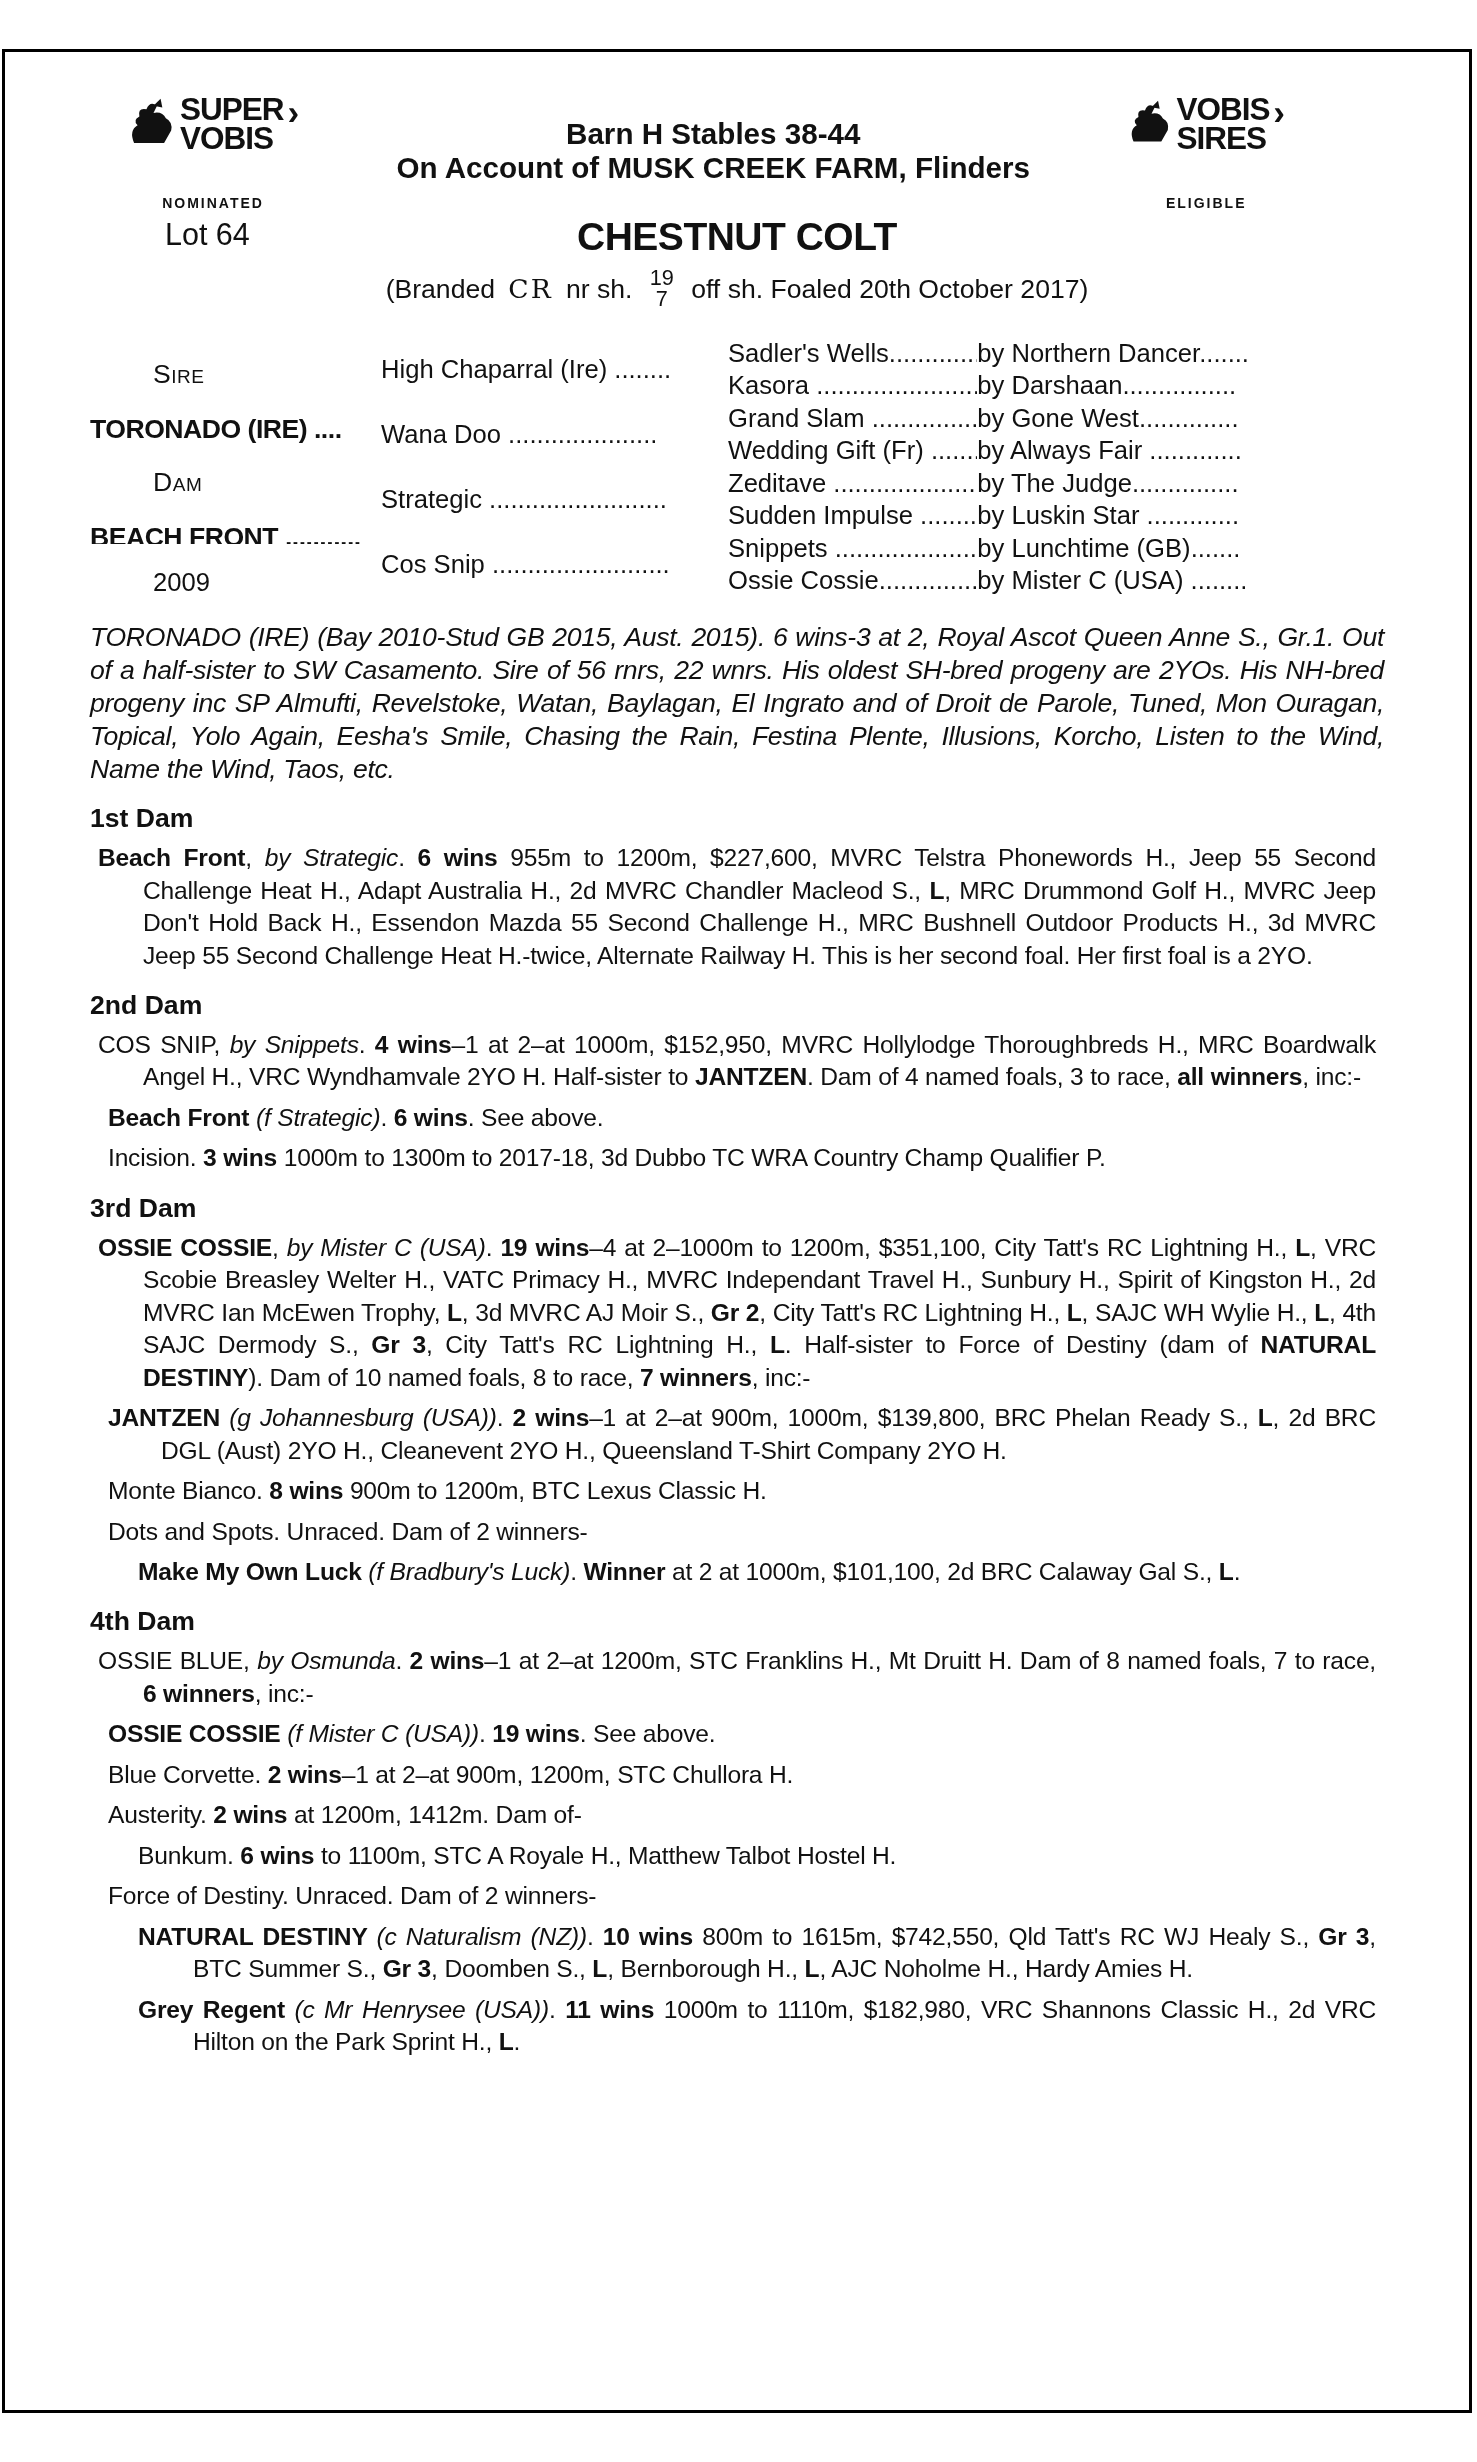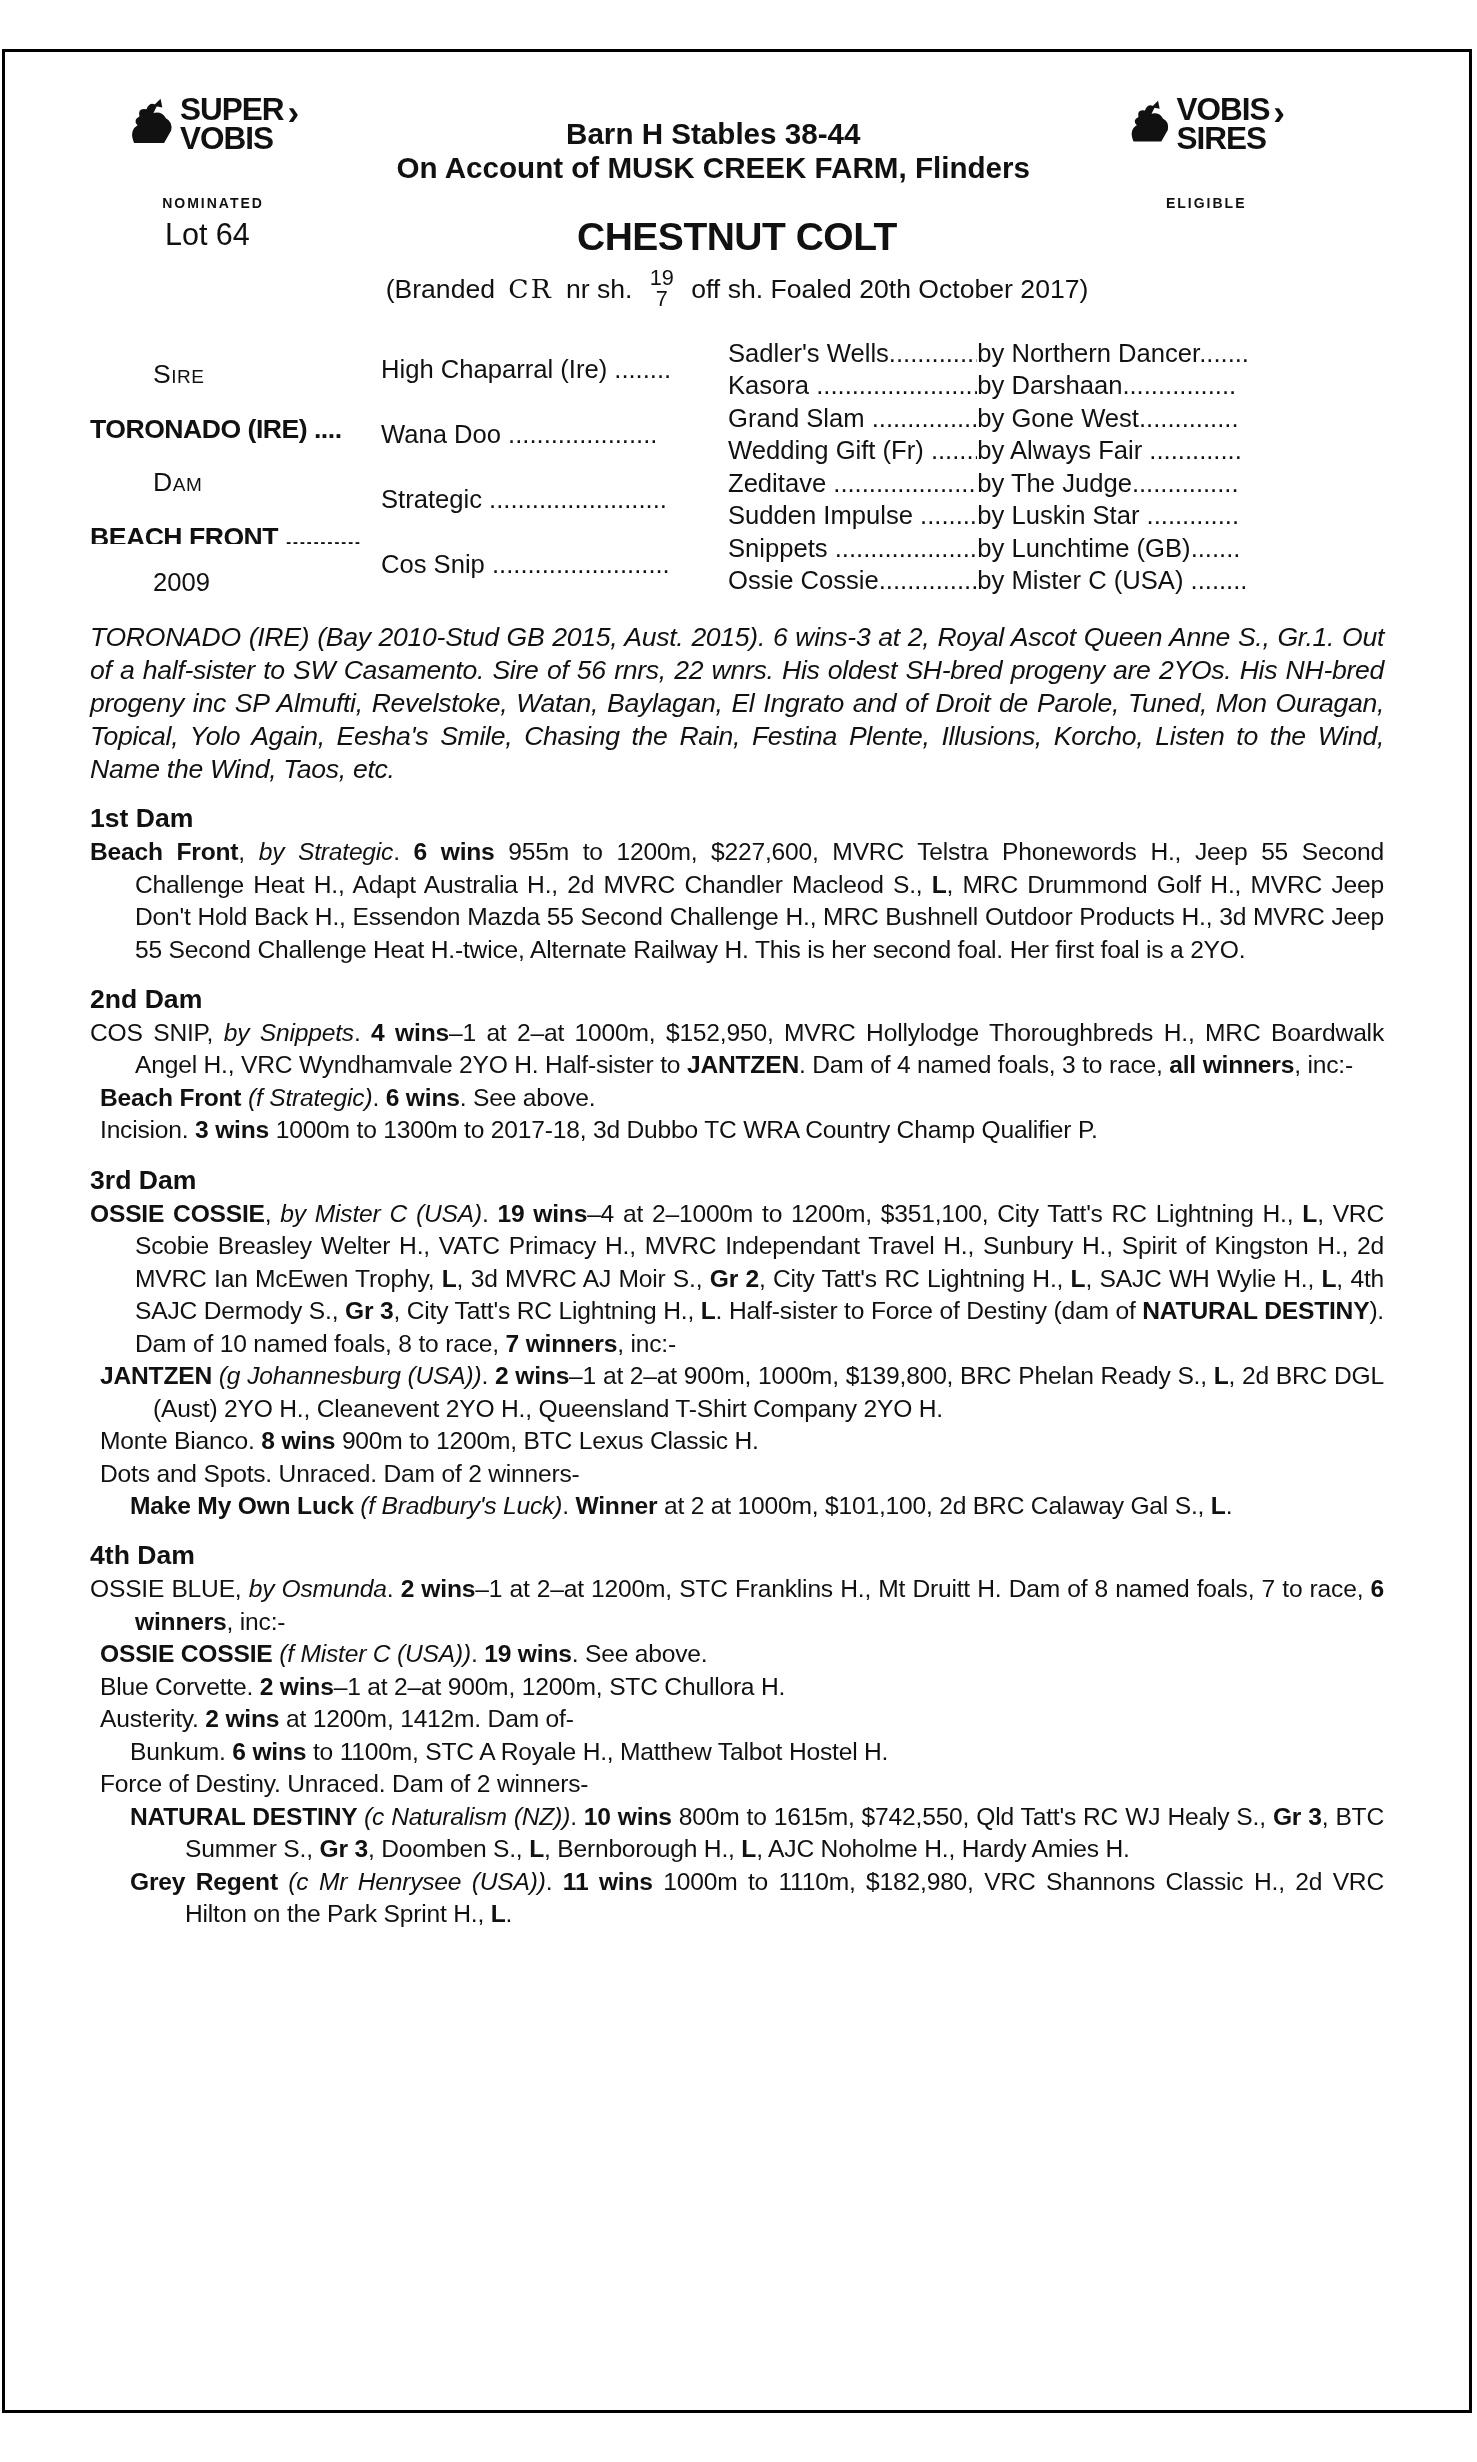--- a/index.html
+++ b/index.html
@@ -50,21 +50,21 @@
   .g3r5{grid-row:5;} .g3r6{grid-row:6;} .g3r7{grid-row:7;} .g3r8{grid-row:8;}
   .g3n{width:38%;overflow:hidden;}
   .g3b{width:62%;overflow:hidden;}
 
   
   .sire-note{font-weight:normal;font-style:italic;font-size:26.6px;line-height:33px;
              text-align:justify;margin:23.6px 0 5.9px 0;letter-spacing:-0.3px;}
 
   
   .dam-h{font-size:26.6px;font-weight:bold;margin:17.7px 0 2px 0;}
-  .entry{font-size:24.6px;line-height:32.5px;text-align:justify;margin:0;letter-spacing:-0.2px;}
+  .entry{font-size:24.6px;line-height:32.5px;text-align:justify;margin:8px;letter-spacing:-0.2px;}
   .e0{padding-left:45px;text-indent:-45px;}
   .e1{padding-left:63px;text-indent:-53px;}
   .e2{padding-left:95px;text-indent:-55px;}
   .b{font-weight:bold;}
   .i{font-style:italic;}
 </style>
 </head>
 <body>
 
 <div class="frame">

